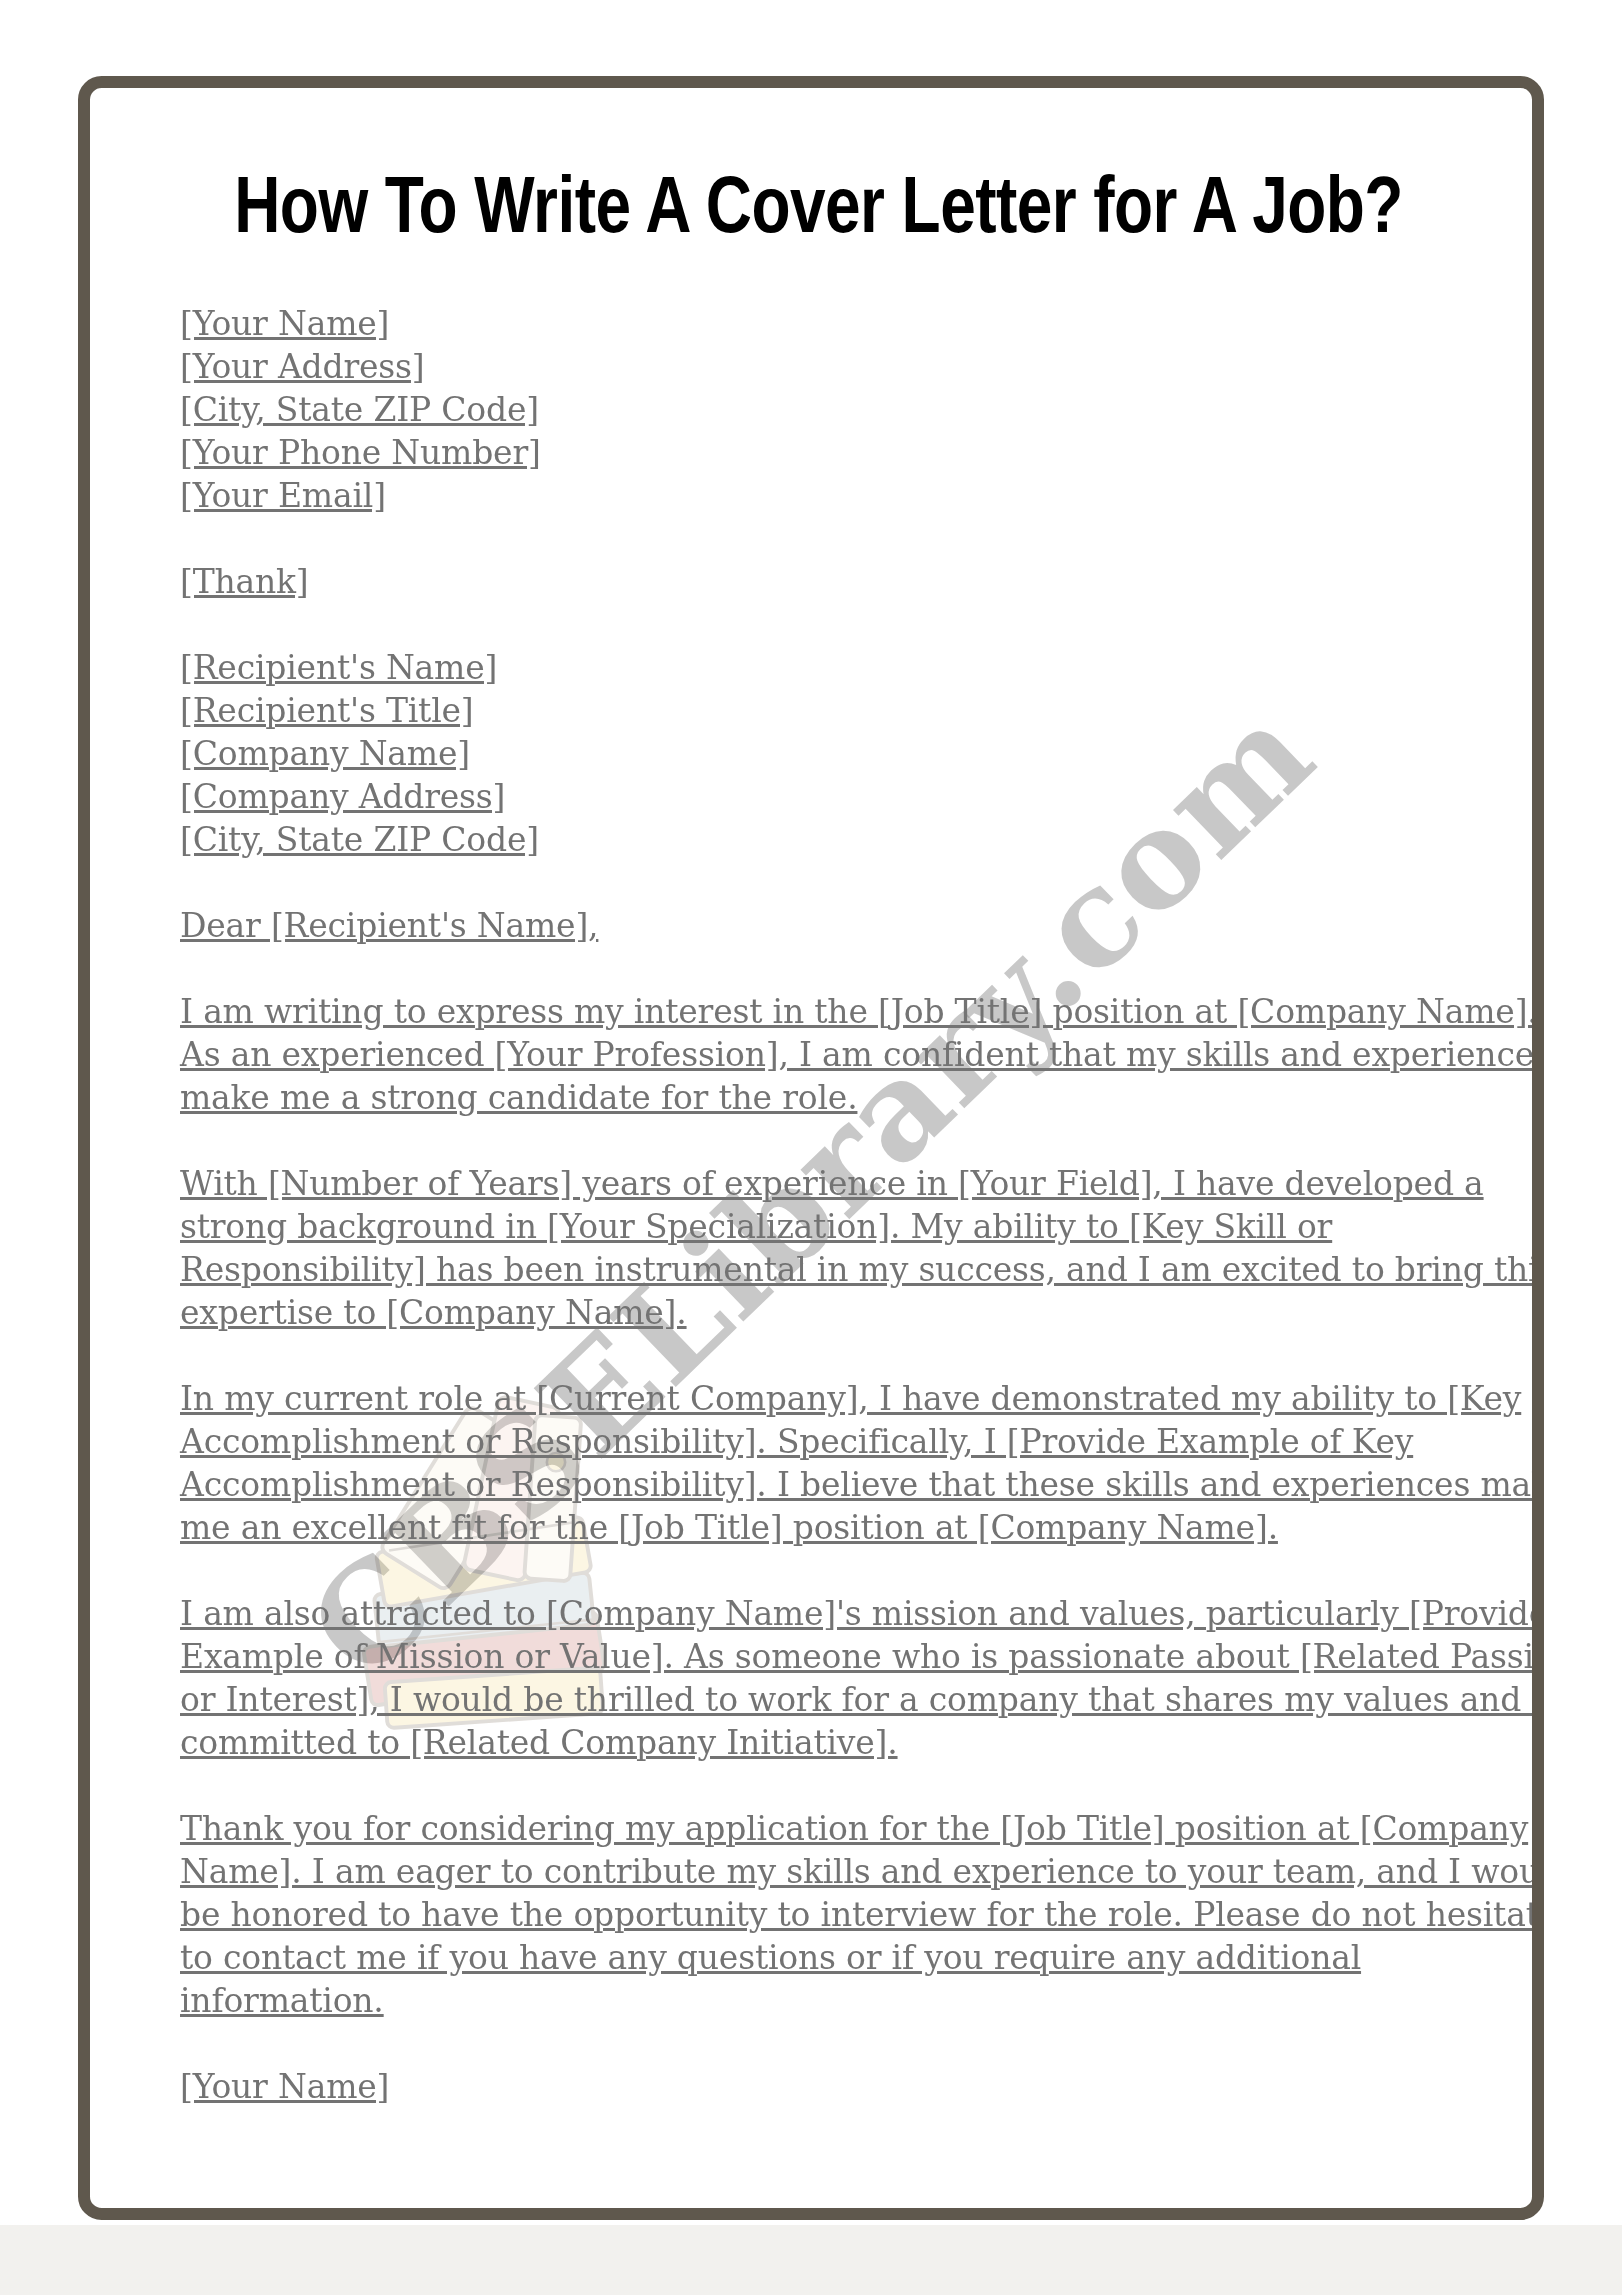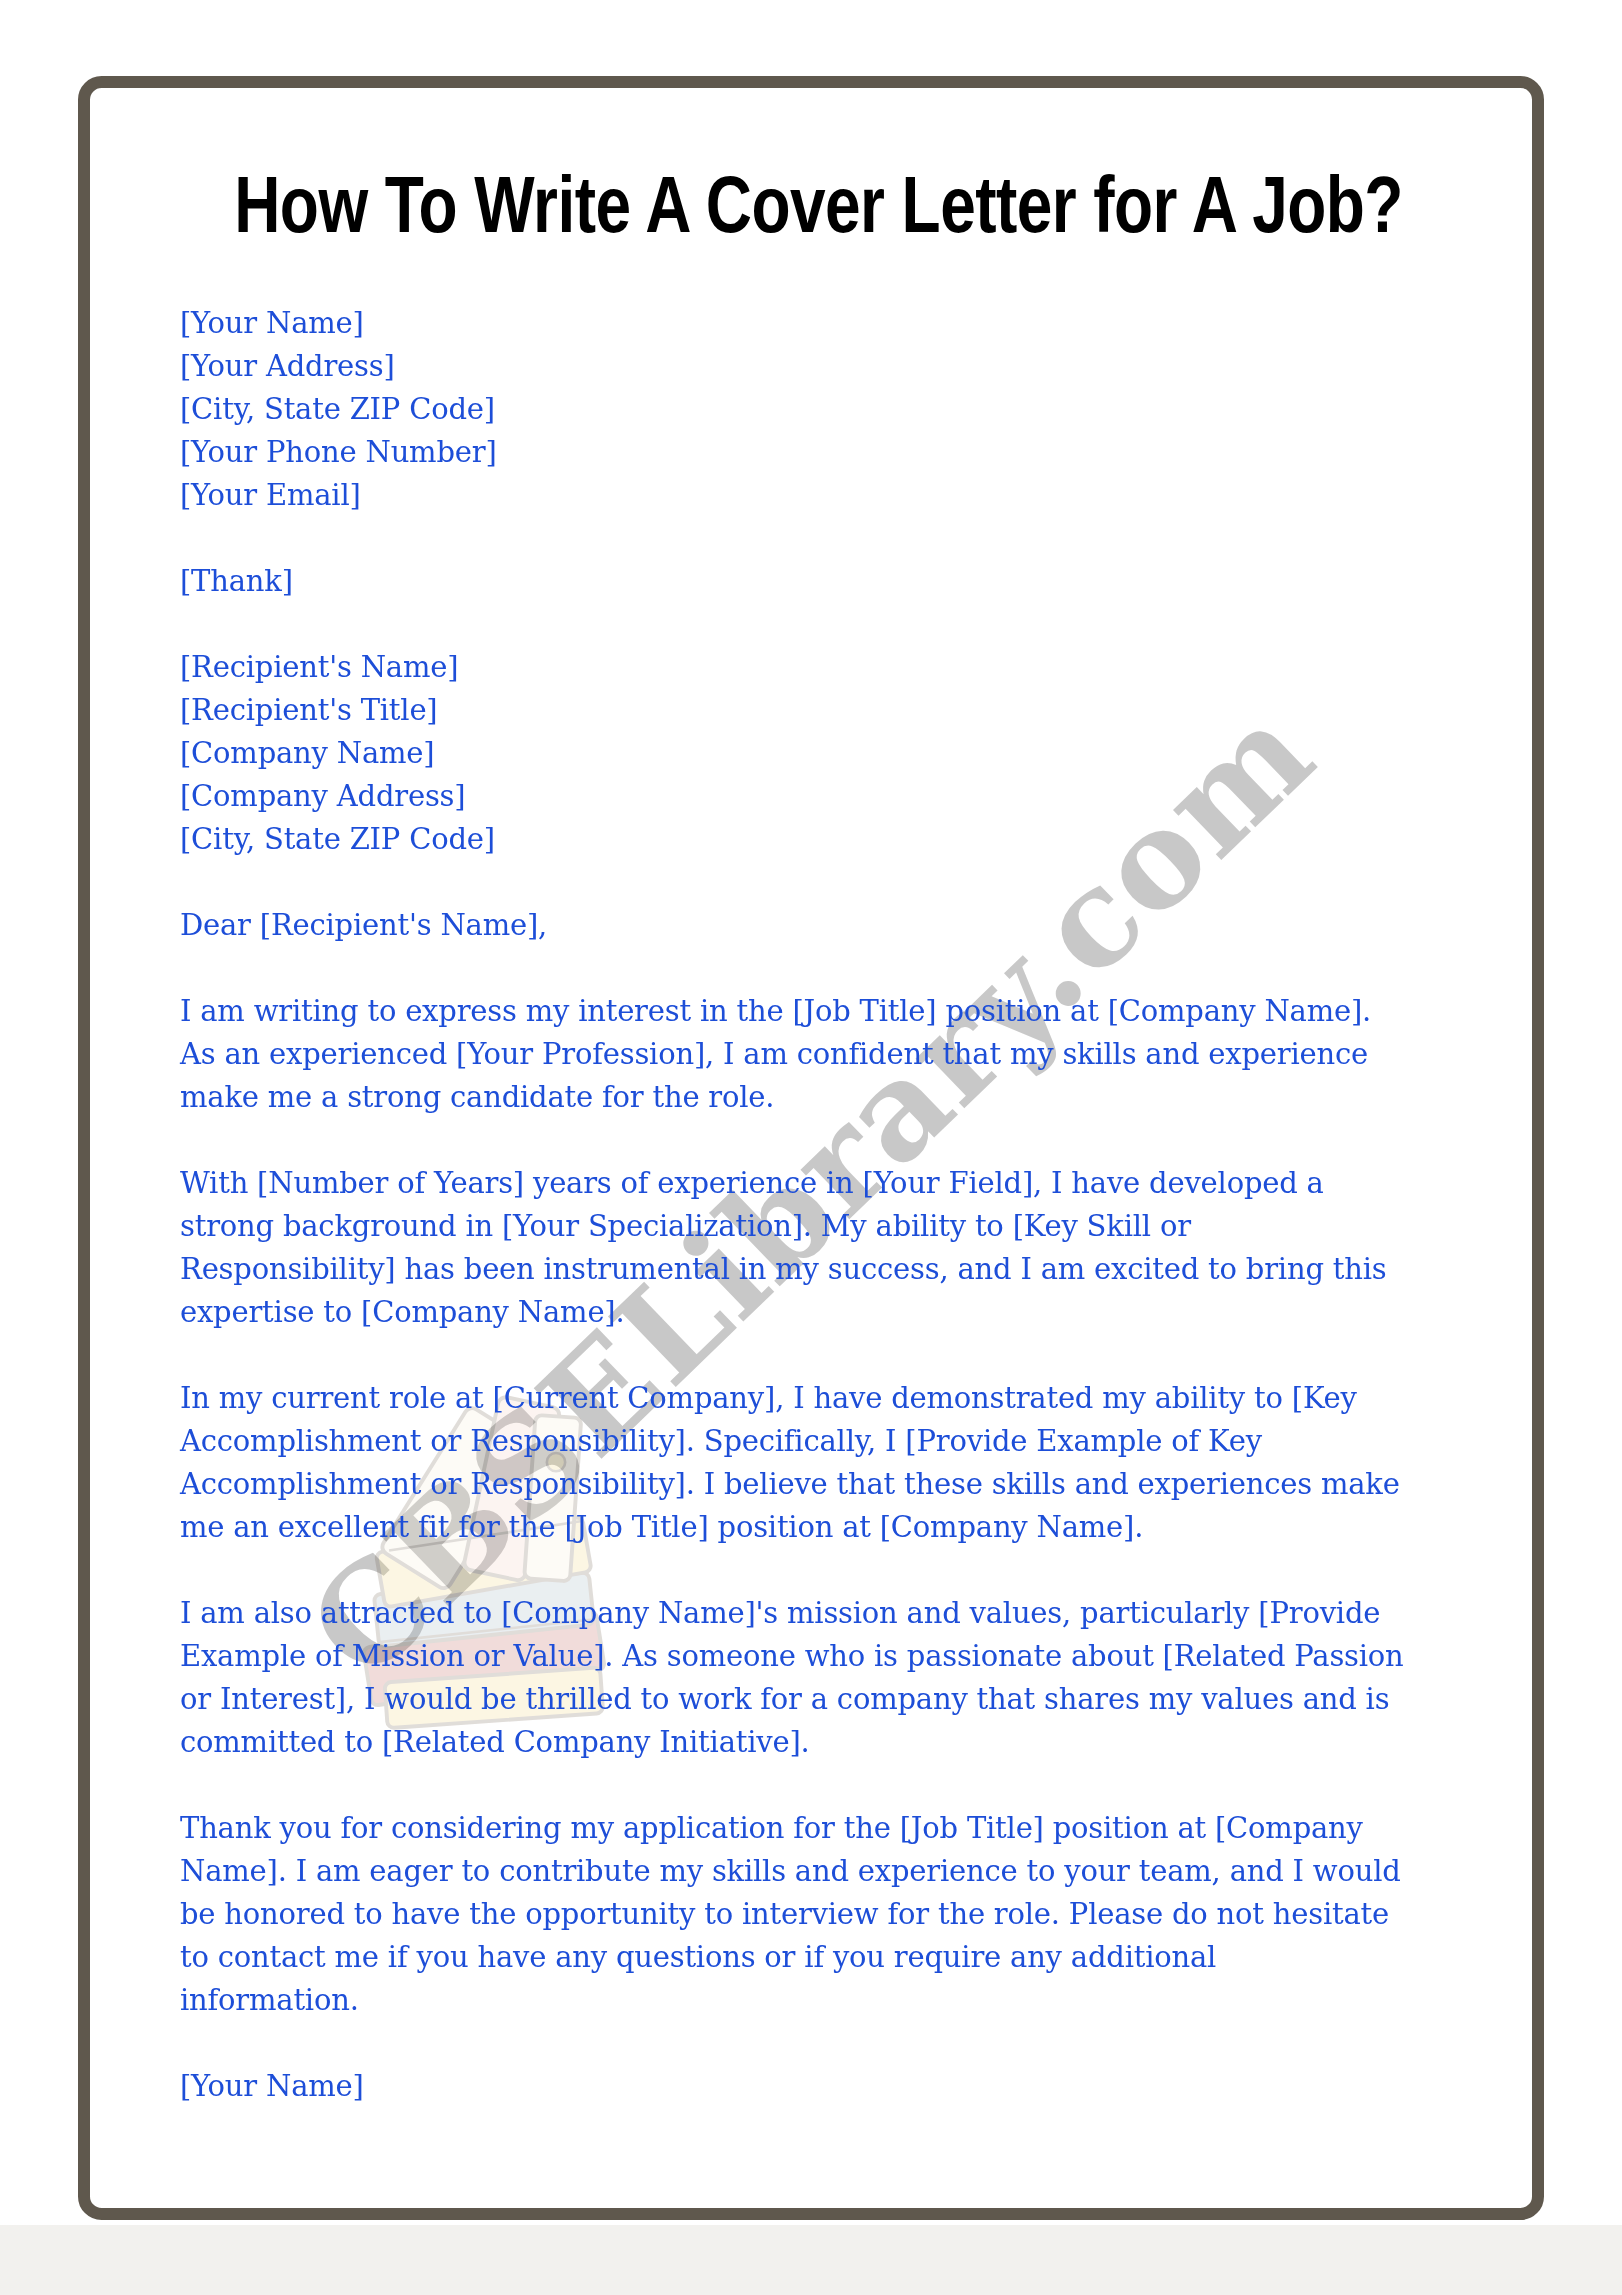--- a/index.html
+++ b/index.html
@@ -78,25 +78,26 @@
   }
   .content {
     position: absolute;
     left: 90px;
     top: 214px;
     width: 1361px;
     z-index: 2;
   }
   .block {
     white-space: pre;
-    font-size: 29px;
+    font-size: 33px;
     line-height: 43px;
     letter-spacing: -0.2px;
-    color: #1d4ed8;
+    color: #737373;
     margin: 0 0 43px 0;
+    text-decoration: underline;
   }
 </style>
 </head>
 <body>
 
 <div class="bottom-strip"></div>
 
 <div class="frame">
 
   <div class="watermark">CBSELibrary.com</div>

